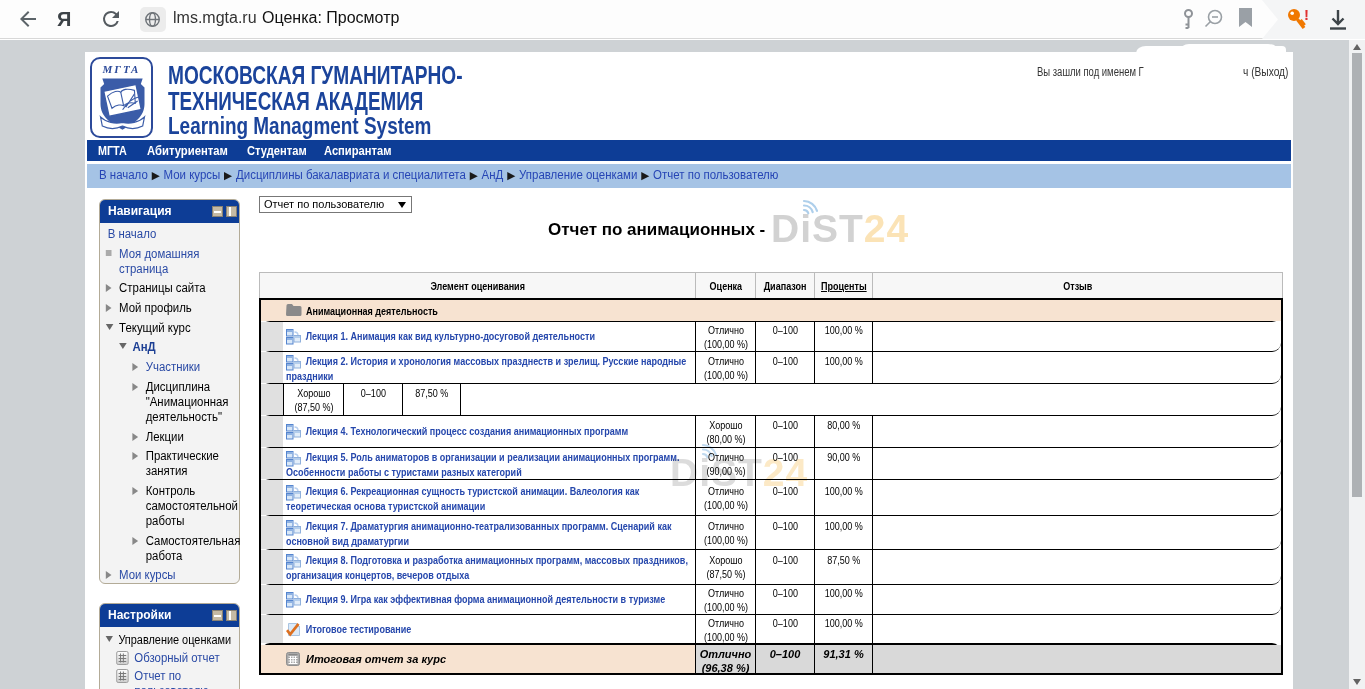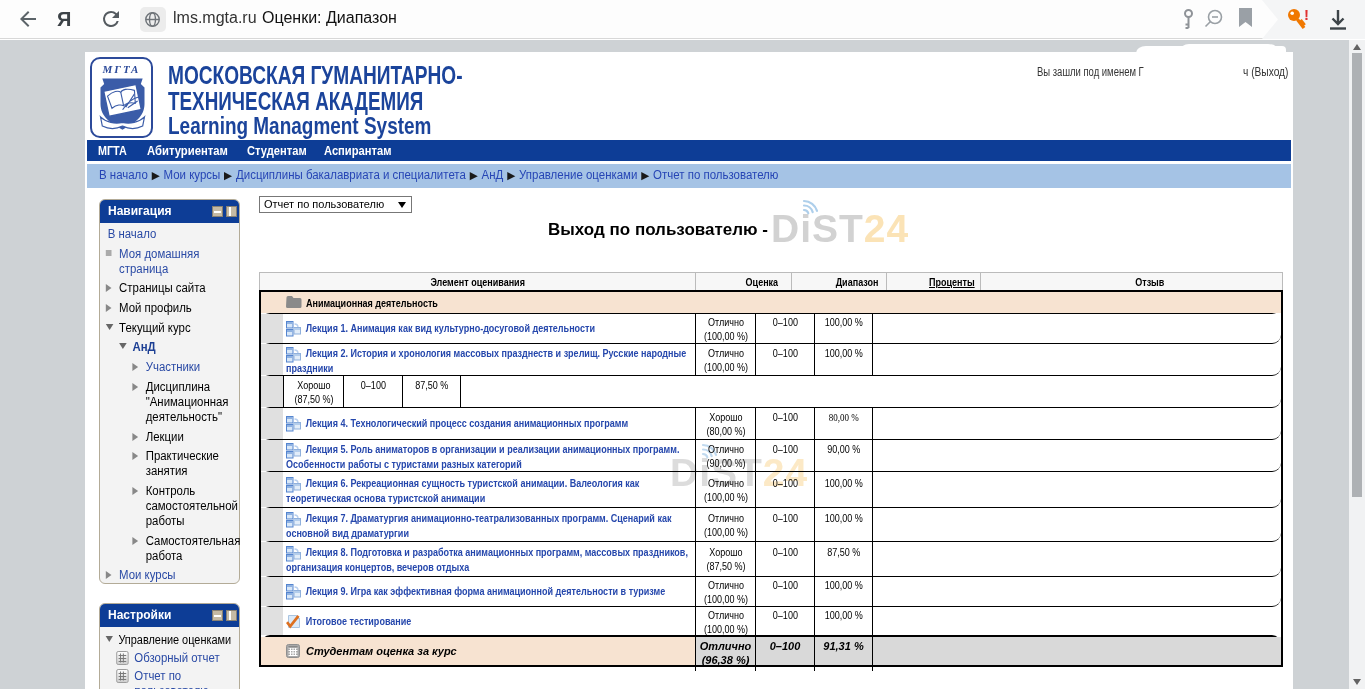--- a/index.html
+++ b/index.html
@@ -53,21 +53,21 @@
 
 #selbox { position:absolute; left:174px; top:144px; width:153px; height:17px; border:1px solid #777; background:#fff; font-size:11px; line-height:15px; padding-left:4px; }
 #selbox .ar { position:absolute; right:5px; top:5px; width:0; height:0; border-left:4.5px solid transparent; border-right:4.5px solid transparent; border-top:6px solid #000; }
 #pgheading { position:absolute; left:463px; top:168px; font-size:17px; font-weight:bold; color:#000; }
 .wm { position:absolute; font-size:39px; font-weight:bold; letter-spacing:1px; color:#d2d2d2; mix-blend-mode:multiply; z-index:30; }
 .wm .o24 { color:#fbe3b6; }
 .wm svg { position:absolute; }
 
 
 #gtable { position:absolute; left:174px; top:220px; width:1024px; font-size:11px; }
-#ghead { display:flex; height:18px; background:#f7f7f7; border:1px solid #bbb; border-bottom:none; font-weight:bold;gap:36px; }
+#ghead { display:flex; height:26px; background:#f7f7f7; border:1px solid #bbb; border-bottom:none; font-weight:bold; }
 #ghead div { border-right:1px solid #bbb; display:flex; align-items:center; justify-content:center; }
 #ghead div:last-child { border-right:none; }
 #gbody { border:2px solid #000; background:#fff; }
 .grow { display:flex; border-bottom:1px solid #000;border-radius:9px; }
 .grow:last-child { border-bottom:none; }
 .gind { width:22px; background:#e0e0e0; flex:none; }
 .gname { width:412px; flex:none; position:relative; padding:2px 2px 2px 3px; line-height:15px; }
 .gname a { color:#2547ac; font-weight:bold; text-decoration:none; }
 .cxn { flex:none; width:496px; transform:scaleX(0.82); transform-origin:0 0; text-indent:24px; line-height:15px; }
 .gcell .cx { width:122%; margin-left:-11%; transform:scaleX(0.82); transform-origin:50% 0; }
@@ -103,21 +103,21 @@
     <div id="ya-logo">Я</div>
     <svg id="reload" class="chr-ic" viewBox="0 0 24 24">
         <path d="M17.65 6.35A7.95 7.95 0 0 0 12 4a8 8 0 1 0 7.73 10h-2.08A6 6 0 1 1 12 6c1.66 0 3.14.69 4.22 1.78L13 11h7V4z" fill="#555b60"></path>
       </svg>
     <div id="sitechip"><svg viewBox="0 0 24 24" style="width:17px;height:17px;margin:4px 4px">
           <circle cx="12" cy="12" r="9.5" fill="none" stroke="#6f7479" stroke-width="2"></circle>
           <ellipse cx="12" cy="12" rx="4.2" ry="9.5" fill="none" stroke="#6f7479" stroke-width="2"></ellipse>
           <path d="M2.5 12h19" stroke="#6f7479" stroke-width="2"></path>
         </svg></div>
     <div id="urltext">lms.mgta.ru</div>
-    <div id="tabtitle">Оценки: Диапазон</div>
+    <div id="tabtitle">Оценка: Просмотр</div>
 
     <div style="position:absolute;left:1262px;top:0;width:103px;height:39px;background:#f4f5f6;clip-path:polygon(0 0,100% 0,100% 100%,0 100%,16px 50%);"></div>
 
     <svg style="position:absolute;left:1180px;top:8px;width:17px;height:23px;" viewBox="0 0 17 23">
         <g fill="none" stroke="#8f9398" stroke-width="2">
           <circle cx="8.5" cy="5.5" r="3.5"></circle>
           <path d="M8.5 9v11M8.5 20h-3M8.5 16.5h-3"></path>
         </g>
       </svg>
 
@@ -214,21 +214,21 @@
               </svg></span><a href="#">Обзорный отчет</a></div>
         <div class="ni l1" style="padding-left:34px;margin-top:3px;"><span class="ic gridic" style="top:0px;left:15px;"><svg width="11" height="12">
                 <g stroke="#777" stroke-width="1">
                   <path d="M1.5 3.5h8M1.5 6.5h8M1.5 9.5h8M3.5 1.5v9M6.5 1.5v9"></path>
                 </g>
               </svg></span><a href="#">Отчет по пользователю</a></div>
       </div>
     </div>
 
     <div id="selbox">Отчет по пользователю<span class="ar"></span></div>
-    <div id="pgheading">Выход по пользователю -</div>
+    <div id="pgheading">Отчет по анимационных -</div>
 
     <div class="wm" style="left:686px;top:155px;">
       <svg width="30" height="20" style="left:30px;top:-11px;" viewBox="0 0 30 20">
           <g fill="none" stroke="#aecfeb" stroke-width="2.2" stroke-linecap="round">
             <path d="M3 14 A4.5 4.5 0 0 1 7.3 17.3"></path>
             <path d="M3 9.5 A9 9 0 0 1 11.7 16.1"></path>
             <path d="M3 5 A13.5 13.5 0 0 1 16 14.9"></path>
           </g>
         </svg>
       DiST<span class="o24">24</span>
@@ -357,21 +357,21 @@
                   <rect x="8.5" y="7" width="5.5" height="2" fill="#b3cdec"></rect>
                 </svg></span>
               <div class="cxn"><a href="#">Лекция 4. Технологический процесс создания анимационных программ</a></div>
             </div>
           <div class="gcell c-oc" style="padding-top:2px;">
               <div class="cx">Хорошо<br>(80,00 %)</div>
             </div>
           <div class="gcell c-di" style="padding-top:2px;">
               <div class="cx">0–100</div>
             </div>
-          <div class="gcell c-pr" style="padding-top:2px;font-family:Liberation Serif, serif;">
+          <div class="gcell c-pr" style="padding-top:2px;">
               <div class="cx">80,00 %</div>
             </div>
           <div class="gcell c-ot"></div>
         </div>
         <div class="grow" style="height:32px;">
           <div class="gind"></div>
           <div class="gname" style="padding-top:2px;">
               <span class="mic les" style="top:3px;"><svg width="15" height="16" viewBox="0 0 15 16">
                   <g stroke="#5585cf" stroke-width="1" fill="#d9e8f8">
                     <rect x="0.5" y="0.5" width="6.5" height="6.5"></rect>
@@ -538,21 +538,21 @@
         <div class="grow rowfinal" style="height:30px;border-top:2px solid #000;">
           <div class="gcat" style="display:flex;align-items:center;padding:0 0 0 39px;font-style:italic;">
               <span class="mic calc"><svg width="14" height="14" viewBox="0 0 14 14">
                   <rect x="0.5" y="0.5" width="13" height="13" rx="2" fill="#a9a9a9" stroke="#8f8f8f"></rect>
                   <g stroke="#fff" stroke-width="1">
                     <path d="M2.5 4h9M2.5 6.5h9M2.5 9h9M2.5 11.5h9" fill="none"></path>
                     <path d="M4.5 4v8M7 4v8M9.5 4v8" fill="none"></path>
                   </g>
                   <rect x="2.5" y="2" width="9" height="1.6" fill="#888"></rect>
                 </svg></span>
-              <span style="padding-left:6px;">Студентам оценка за курс</span>
+              <span style="padding-left:6px;">Итоговая отчет за курс</span>
             </div>
           <div class="gcell c-oc">Отлично<br>(96,38 %)</div>
           <div class="gcell c-di">0–100</div>
           <div class="gcell c-pr">91,31 %</div>
           <div class="gcell c-ot"></div>
         </div>
       </div>
       <div class="tick" style="left:436px;top:395px;"></div>
       <div class="tick" style="left:496px;top:395px;"></div>
       <div class="tick" style="left:555px;top:395px;"></div>

